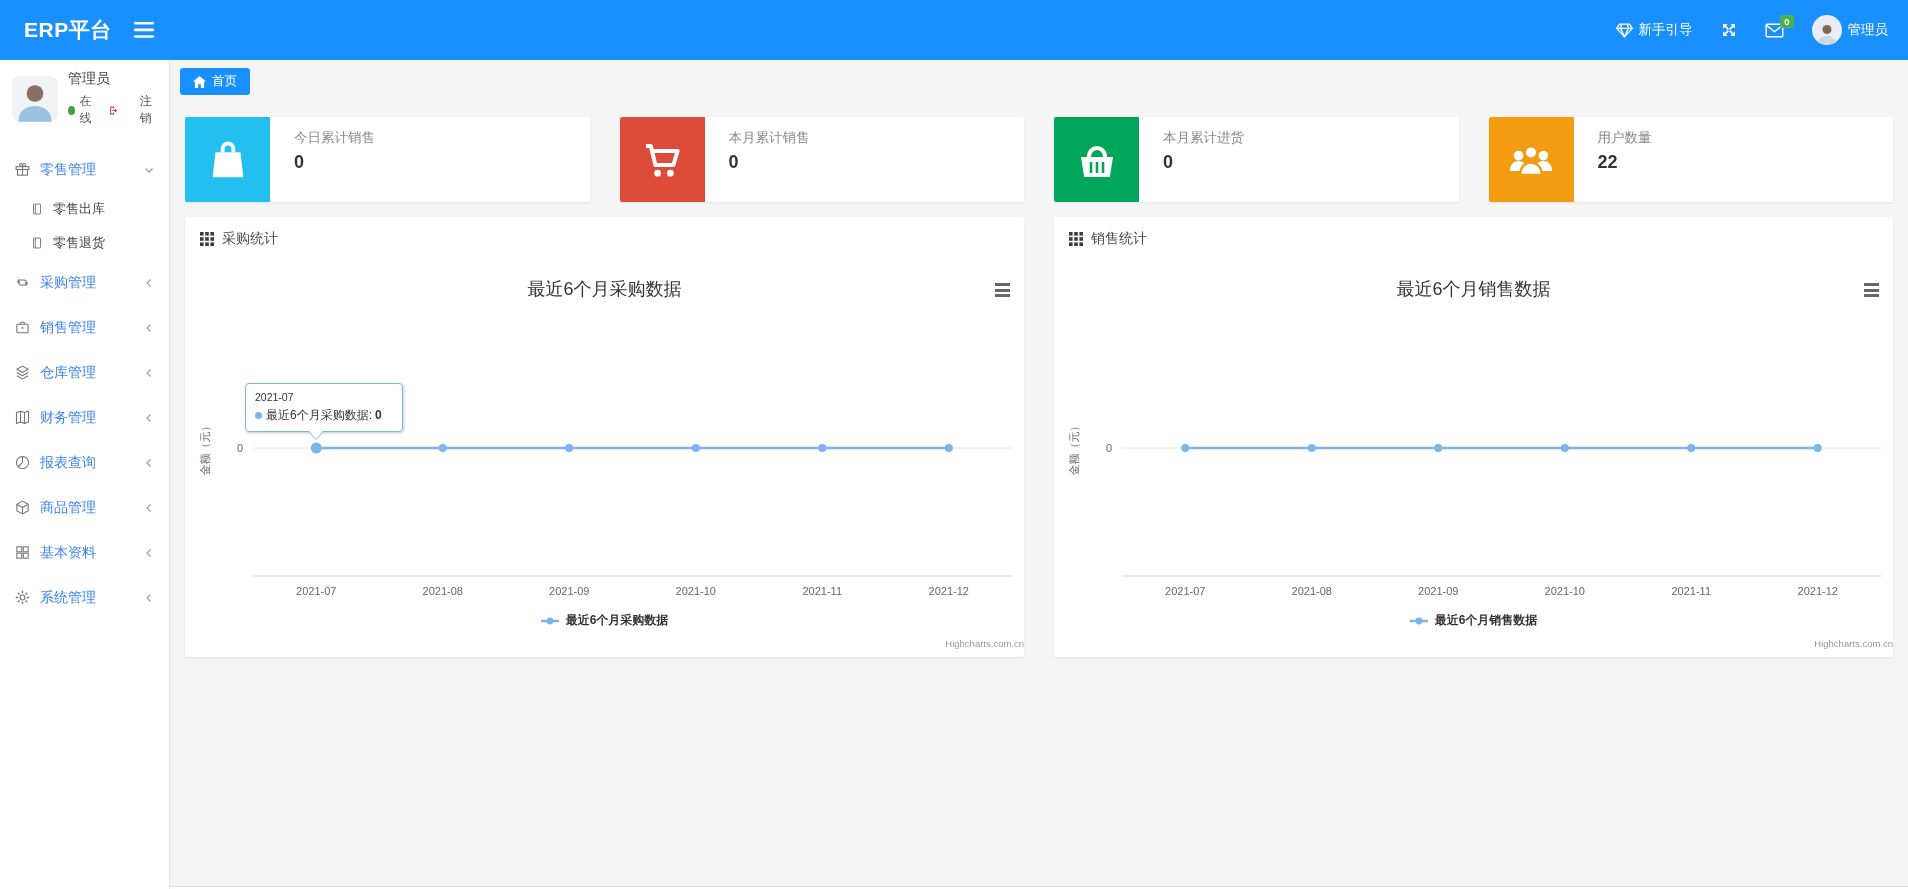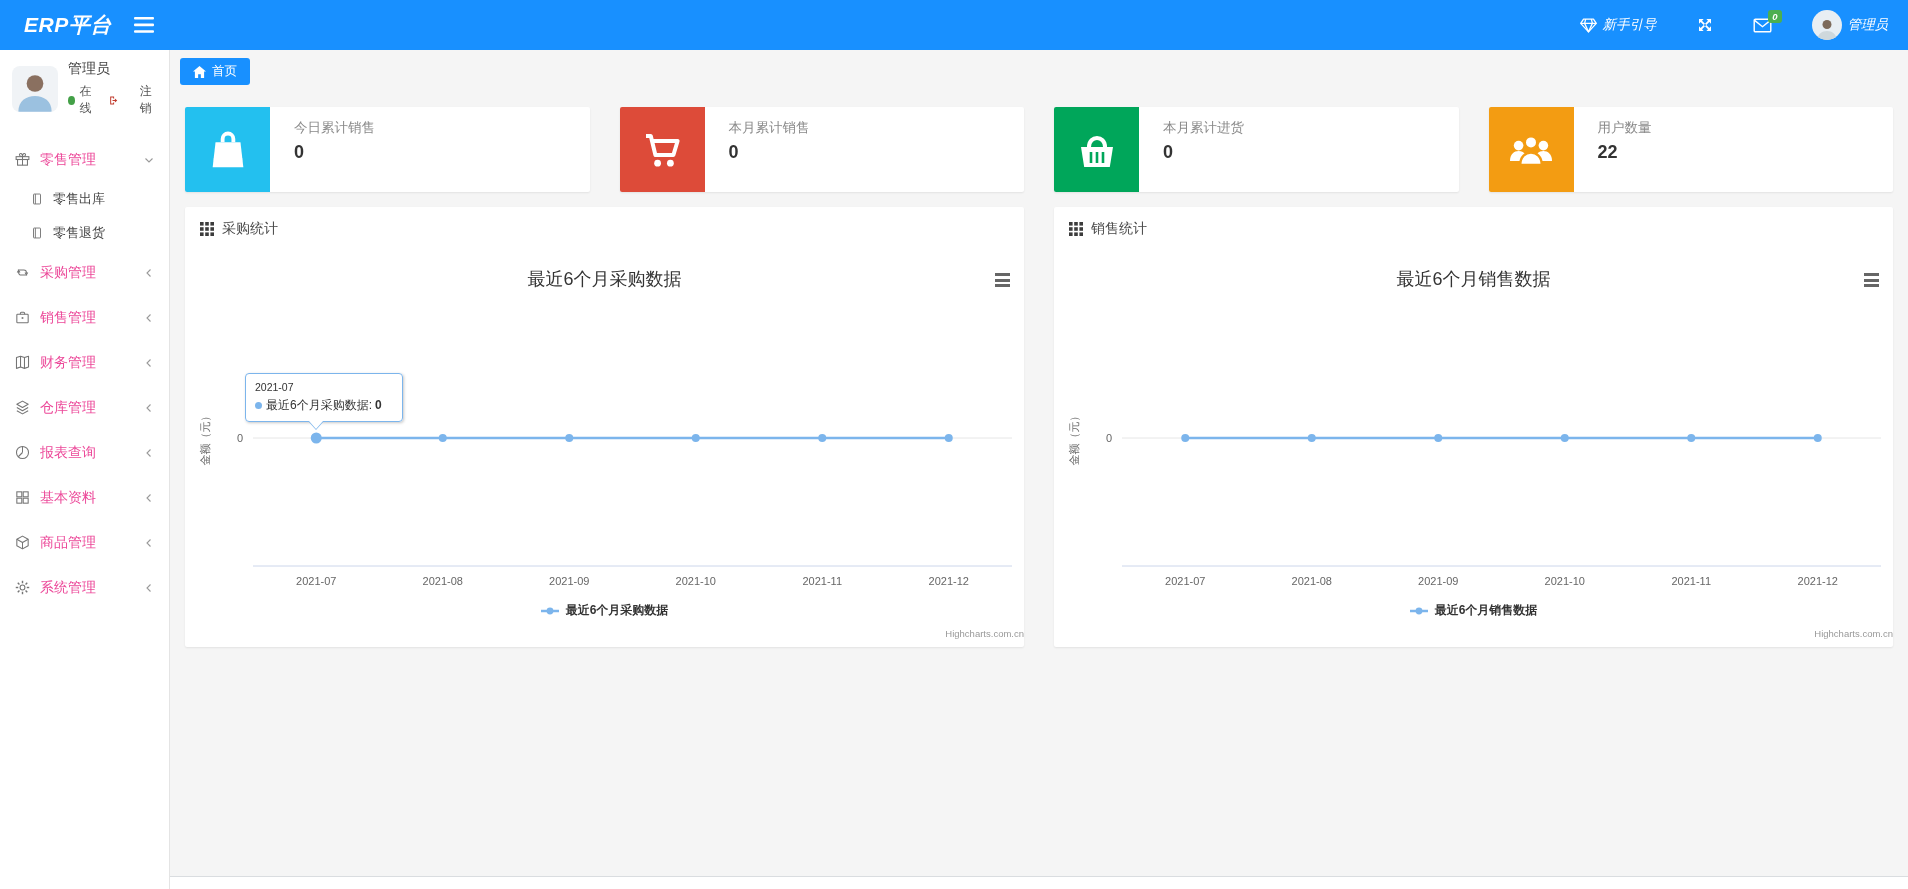--- a/index.html
+++ b/index.html
@@ -1,42 +1,42 @@
 <!DOCTYPE html>
 <html><head>
 <meta charset="utf-8">
 <style>
   * { box-sizing: border-box; margin: 0; padding: 0; }
   html,body { width:1908px; height:889px; overflow:hidden; font-family:"Liberation Sans","DejaVu Sans",sans-serif; background:#f5f5f5; }
 
   
-  .navbar { height:50px; background:#1890ff; display:flex; align-items:center; justify-content:space-between; padding:0 20px 0 24px; color:#fff;font-style:italic; }
+  .navbar { height:60px; background:#1890ff; display:flex; align-items:center; justify-content:space-between; padding:0 20px 0 24px; color:#fff; }
   .nav-left { display:flex; align-items:center; gap:22px; }
   .brand { font-size:21px; font-weight:bold; letter-spacing:.5px; }
   .menu-toggle { cursor:pointer; display:flex; align-items:center; }
-  .nav-right { display:flex; align-items:center; gap:40px; font-size:13.5px; }
+  .nav-right { display:flex; align-items:center; gap:28px; font-size:13.5px; }
   .nav-item { display:flex; align-items:center; gap:6px; cursor:pointer; }
   .mail { position:relative; }
   .badge { position:absolute; top:-8px; right:-10px; background:#4caf50; color:#fff; font-size:9.5px; line-height:1; padding:2px 4px; border-radius:3px; font-weight:bold; }
   .nav-avatar { width:30px; height:30px; border-radius:50%; background:#e8eef3; overflow:hidden; display:flex; align-items:flex-end; justify-content:center; }
 
   
   .main-row { display:flex; height:839px; }
   .sidebar { width:170px; background:#fff; border-right:1px solid #e4e4e4; flex:none; }
   .content { flex:1; background:#f5f5f5; position:relative; overflow:hidden; }
 
   
   .user-panel { display:flex; gap:10px; padding:10px 12px 12px 12px; align-items:center; }
   .side-avatar { width:46px; height:46px; border-radius:8px; background:#f0f3f6; overflow:hidden; display:flex; align-items:flex-end; justify-content:center; flex:none; }
   .user-name { font-size:14px; color:#444; margin-bottom:5px; }
   .user-status { display:flex; align-items:center; gap:4px; font-size:12px; color:#555; }
   .dot { width:9px; height:9px; border-radius:50%; background:#43a047; display:inline-block; }
   .logout { display:flex; align-items:center; gap:21px; margin-left:6px; cursor:pointer; color:#555; }
   .menu { padding-top:8px; }
-  .menu-item { display:flex; align-items:center; height:45px; padding:0 14px; font-size:14px; color:#ec4899; cursor:pointer; }
+  .menu-item { display:flex; align-items:center; height:45px; padding:0 14px; font-size:14px; color:#3b82f6; cursor:pointer; }
   .mi-icon { width:17px; height:17px; margin-right:9px; color:#757575; display:flex; flex:none; }
   .mi-icon svg { width:17px; height:17px; }
   .mi-label { flex:1; }
   .mi-caret { color:#999; display:flex; }
   .mi-caret svg { width:12px; height:12px; }
   .submenu .menu-item { height:34px; padding-left:30px; font-size:13px; color:#444; }
   .submenu .mi-icon { width:14px; height:14px; }
   .submenu .mi-icon svg { width:14px; height:14px; }
 
   
@@ -221,91 +221,91 @@
         <span class="mi-caret">
             <svg viewBox="0 0 24 24" fill="none" stroke="currentColor" stroke-width="2.2">
               <polyline points="15,5 8,12 15,19"></polyline>
             </svg>
           </span>
       </div>
 
       <div class="menu-item">
         <span class="mi-icon">
             <svg viewBox="0 0 24 24" fill="none" stroke="currentColor" stroke-width="1.5" stroke-linejoin="round">
+              <polygon points="12,3 20,7.5 12,12 4,7.5"></polygon>
+              <polyline points="4,12 12,16.5 20,12"></polyline>
+              <polyline points="4,16.5 12,21 20,16.5"></polyline>
+            </svg>
+          </span>
+        <span class="mi-label">仓库管理</span>
+        <span class="mi-caret">
+            <svg viewBox="0 0 24 24" fill="none" stroke="currentColor" stroke-width="2.2">
+              <polyline points="15,5 8,12 15,19"></polyline>
+            </svg>
+          </span>
+      </div>
+
+      <div class="menu-item">
+        <span class="mi-icon">
+            <svg viewBox="0 0 24 24" fill="none" stroke="currentColor" stroke-width="1.5" stroke-linejoin="round">
               <path d="M3.5 5 L9.2 3.2 L14.8 5 L20.5 3.2 V18.5 L14.8 20.3 L9.2 18.5 L3.5 20.3 Z"></path>
               <line x1="9.2" y1="3.2" x2="9.2" y2="18.5"></line>
               <line x1="14.8" y1="5" x2="14.8" y2="20.3"></line>
             </svg>
           </span>
         <span class="mi-label">财务管理</span>
-        <span class="mi-caret">
-            <svg viewBox="0 0 24 24" fill="none" stroke="currentColor" stroke-width="2.2">
-              <polyline points="15,5 8,12 15,19"></polyline>
-            </svg>
-          </span>
-      </div>
-
-      <div class="menu-item">
-        <span class="mi-icon">
-            <svg viewBox="0 0 24 24" fill="none" stroke="currentColor" stroke-width="1.5" stroke-linejoin="round">
-              <polygon points="12,3 20,7.5 12,12 4,7.5"></polygon>
-              <polyline points="4,12 12,16.5 20,12"></polyline>
-              <polyline points="4,16.5 12,21 20,16.5"></polyline>
-            </svg>
-          </span>
-        <span class="mi-label">仓库管理</span>
         <span class="mi-caret">
             <svg viewBox="0 0 24 24" fill="none" stroke="currentColor" stroke-width="2.2">
               <polyline points="15,5 8,12 15,19"></polyline>
             </svg>
           </span>
       </div>
 
       <div class="menu-item">
         <span class="mi-icon">
             <svg viewBox="0 0 24 24" fill="none" stroke="currentColor" stroke-width="1.5">
               <circle cx="12" cy="12" r="8.5"></circle>
               <line x1="12" y1="12" x2="12" y2="3.5"></line>
               <line x1="12" y1="12" x2="6" y2="18"></line>
             </svg>
           </span>
         <span class="mi-label">报表查询</span>
+        <span class="mi-caret">
+            <svg viewBox="0 0 24 24" fill="none" stroke="currentColor" stroke-width="2.2">
+              <polyline points="15,5 8,12 15,19"></polyline>
+            </svg>
+          </span>
+      </div>
+
+      <div class="menu-item">
+        <span class="mi-icon">
+            <svg viewBox="0 0 24 24" fill="none" stroke="currentColor" stroke-width="1.5" stroke-linejoin="round">
+              <path d="M12 3 L20 7.5 V16.5 L12 21 L4 16.5 V7.5 Z"></path>
+              <polyline points="4,7.5 12,12 20,7.5"></polyline>
+              <line x1="12" y1="12" x2="12" y2="21"></line>
+            </svg>
+          </span>
+        <span class="mi-label">商品管理</span>
         <span class="mi-caret">
             <svg viewBox="0 0 24 24" fill="none" stroke="currentColor" stroke-width="2.2">
               <polyline points="15,5 8,12 15,19"></polyline>
             </svg>
           </span>
       </div>
 
       <div class="menu-item">
         <span class="mi-icon">
             <svg viewBox="0 0 24 24" fill="none" stroke="currentColor" stroke-width="1.5">
               <rect x="4" y="4" width="7" height="7"></rect>
               <rect x="13" y="4" width="7" height="7"></rect>
               <rect x="4" y="13" width="7" height="7"></rect>
               <rect x="13" y="13" width="7" height="7"></rect>
             </svg>
           </span>
         <span class="mi-label">基本资料</span>
-        <span class="mi-caret">
-            <svg viewBox="0 0 24 24" fill="none" stroke="currentColor" stroke-width="2.2">
-              <polyline points="15,5 8,12 15,19"></polyline>
-            </svg>
-          </span>
-      </div>
-
-      <div class="menu-item">
-        <span class="mi-icon">
-            <svg viewBox="0 0 24 24" fill="none" stroke="currentColor" stroke-width="1.5" stroke-linejoin="round">
-              <path d="M12 3 L20 7.5 V16.5 L12 21 L4 16.5 V7.5 Z"></path>
-              <polyline points="4,7.5 12,12 20,7.5"></polyline>
-              <line x1="12" y1="12" x2="12" y2="21"></line>
-            </svg>
-          </span>
-        <span class="mi-label">商品管理</span>
         <span class="mi-caret">
             <svg viewBox="0 0 24 24" fill="none" stroke="currentColor" stroke-width="2.2">
               <polyline points="15,5 8,12 15,19"></polyline>
             </svg>
           </span>
       </div>
 
       <div class="menu-item">
         <span class="mi-icon">
             <svg viewBox="0 0 24 24" fill="none" stroke="currentColor" stroke-width="1.5">

